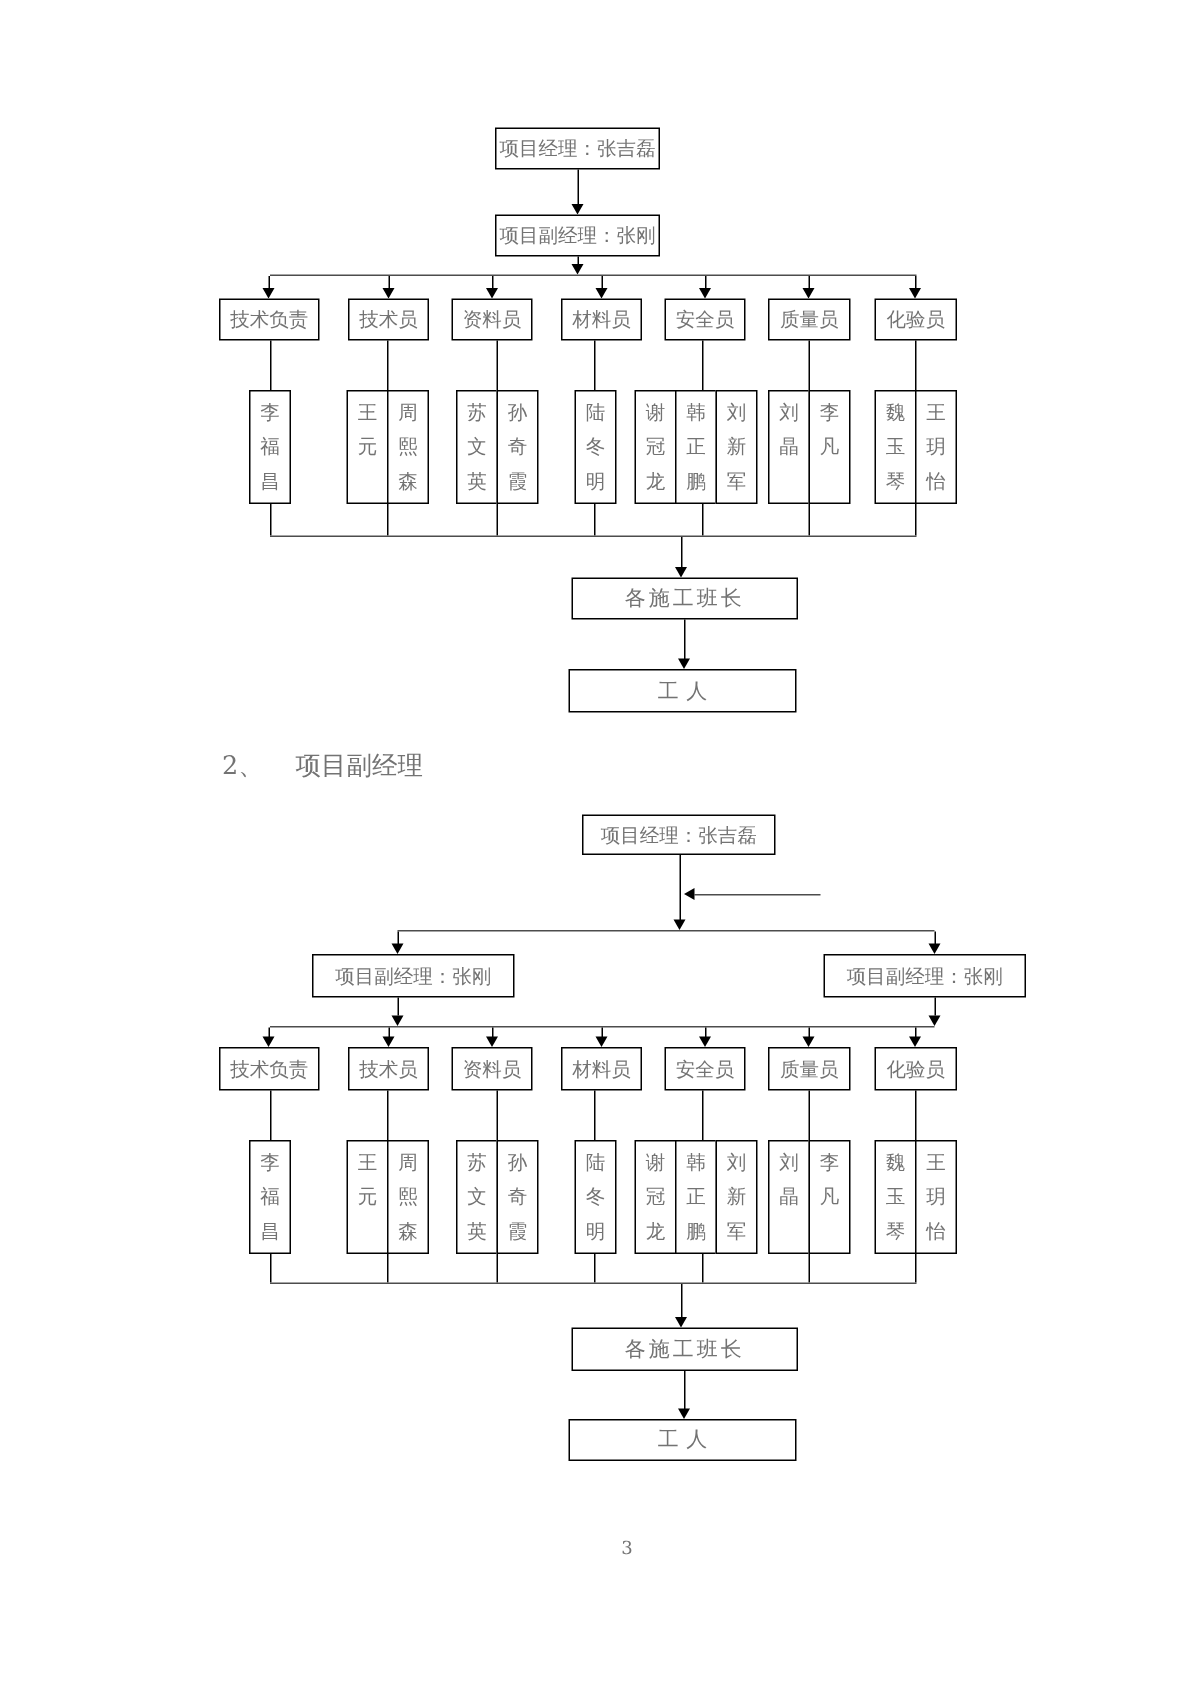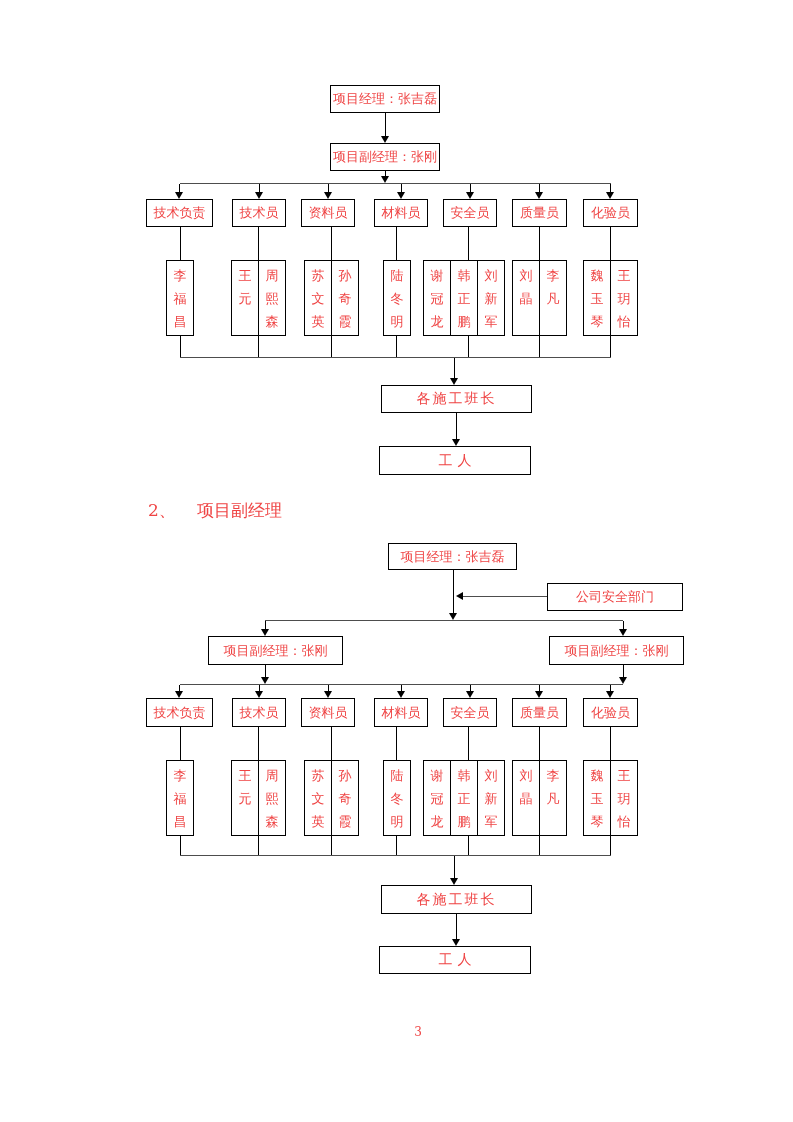--- a/index.html
+++ b/index.html
@@ -1,18 +1,18 @@
 <!DOCTYPE html>
 <html><head>
 <meta charset="utf-8">
 <style>
   html,body{margin:0;padding:0;background:#fff;}
   .page{
     position:relative;width:793px;height:1122px;margin:0 auto;background:#fff;
-    font-family:"DejaVu Serif","Liberation Serif",serif;color:#ef4444;overflow:hidden;
+    font-family:"DejaVu Serif","Liberation Serif",serif;color:#737373;overflow:hidden;
   }
   #chart-layer{position:absolute;left:0;top:0;width:793px;height:1122px;}
   .obox{
     position:absolute;box-sizing:border-box;border:1px solid #000;background:#fff;
     display:flex;align-items:center;justify-content:center;
     font-size:13px;white-space:nowrap;
   }
   .vbox{
     position:absolute;box-sizing:border-box;border:1px solid #000;background:#fff;
     font-size:13px;text-align:center;white-space:pre-line;line-height:23px;padding-top:3px;
@@ -115,21 +115,20 @@
       <div class="ln rail" style="left: 180px; top: 357px; width: 431px; height: 1px;"></div>
       <div class="ln" style="left: 453.5px; top: 358px; width: 1px; height: 21px;"></div>
       <div class="arr-down" style="left: 449.5px; top: 378px;"></div>
       <div class="obox big" style="left: 381px; top: 385px; width: 151px; height: 28px;">各施工班长</div>
       <div class="ln" style="left: 455.5px; top: 413px; width: 1px; height: 27px;"></div>
       <div class="arr-down" style="left: 451.5px; top: 439px;"></div>
       <div class="obox wide" style="left: 379px; top: 446px; width: 152px; height: 29px;">工人</div>
       <div class="obox" style="left: 388px; top: 543px; width: 129px; height: 27px;">项目经理：张吉磊</div>
       <div class="ln" style="left: 452.5px; top: 570px; width: 1px; height: 44px;"></div>
       <div class="arr-down" style="left: 448.5px; top: 613px;"></div>
-      <div class="obox" style="left: 547px; top: 583px; width: 136px; height: 28px;">公司安全部门</div>
       <div class="ln rail" style="left: 463px; top: 596px; width: 84px; height: 1px;"></div>
       <div class="arr-left" style="left: 456px; top: 592px;"></div>
       <div class="ln rail" style="left: 265px; top: 620px; width: 358px; height: 1px;"></div>
       <div class="ln" style="left: 264.5px; top: 621px; width: 1px; height: 9px;"></div>
       <div class="arr-down" style="left: 260.5px; top: 629px;"></div>
       <div class="ln" style="left: 622.5px; top: 621px; width: 1px; height: 9px;"></div>
       <div class="arr-down" style="left: 618.5px; top: 629px;"></div>
       <div class="obox" style="left: 208px; top: 636px; width: 135px; height: 29px;">项目副经理：张刚</div>
       <div class="obox" style="left: 549px; top: 636px; width: 135px; height: 29px;">项目副经理：张刚</div>
       <div class="ln" style="left: 264.5px; top: 665px; width: 1px; height: 12px;"></div>

